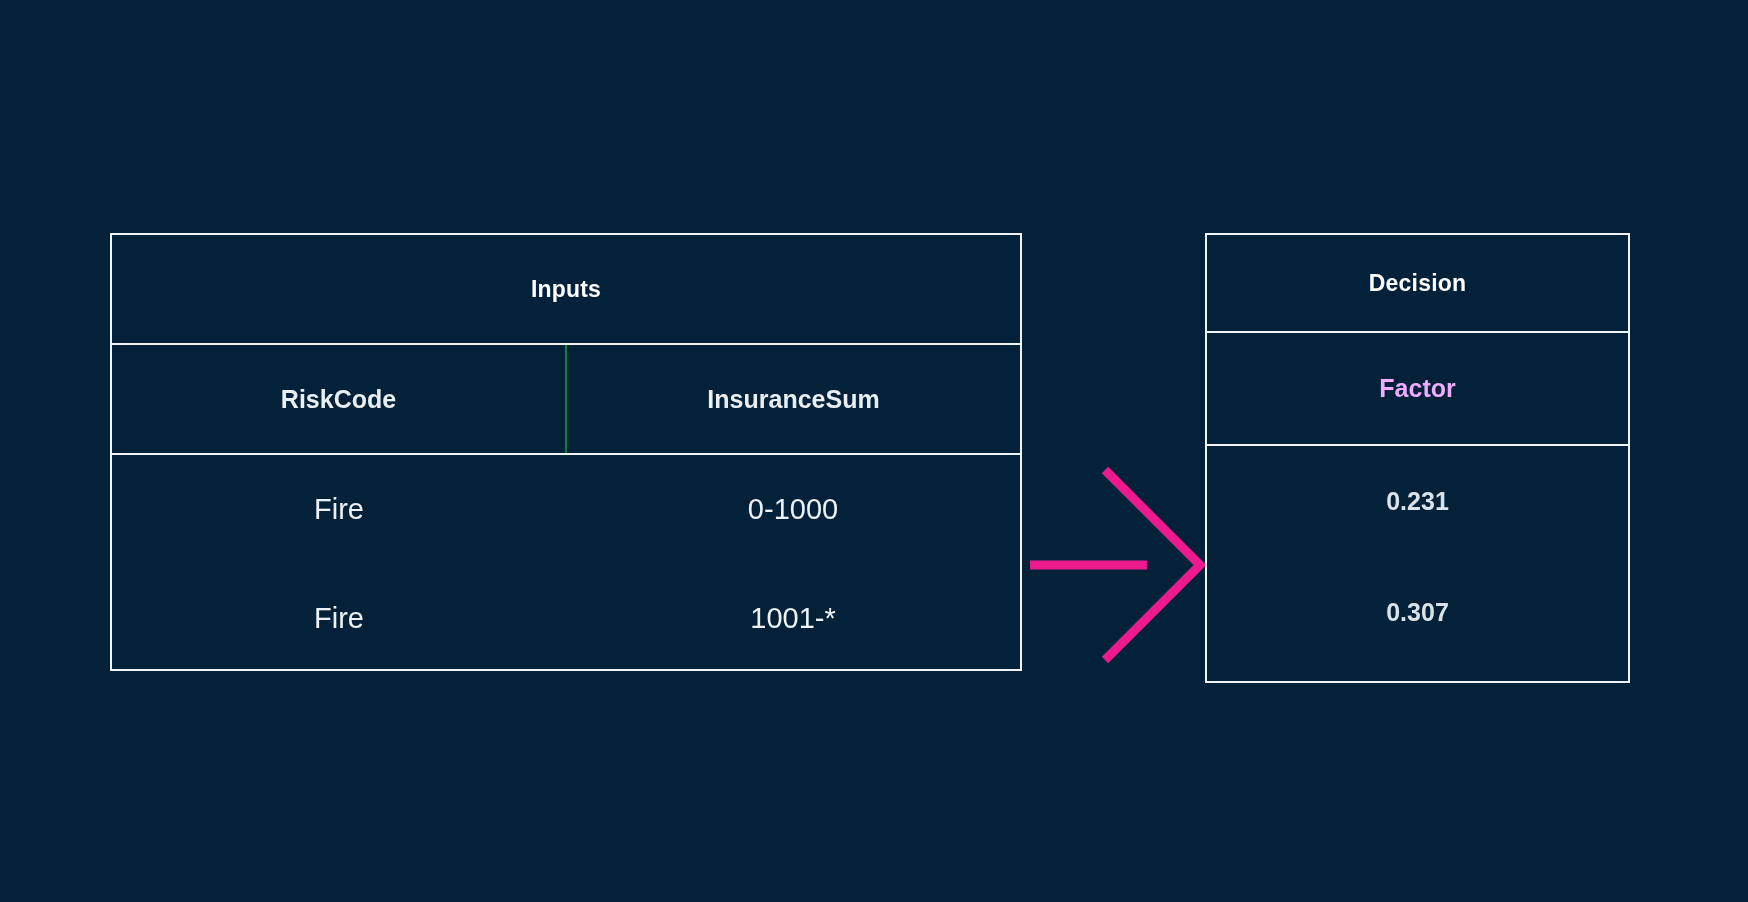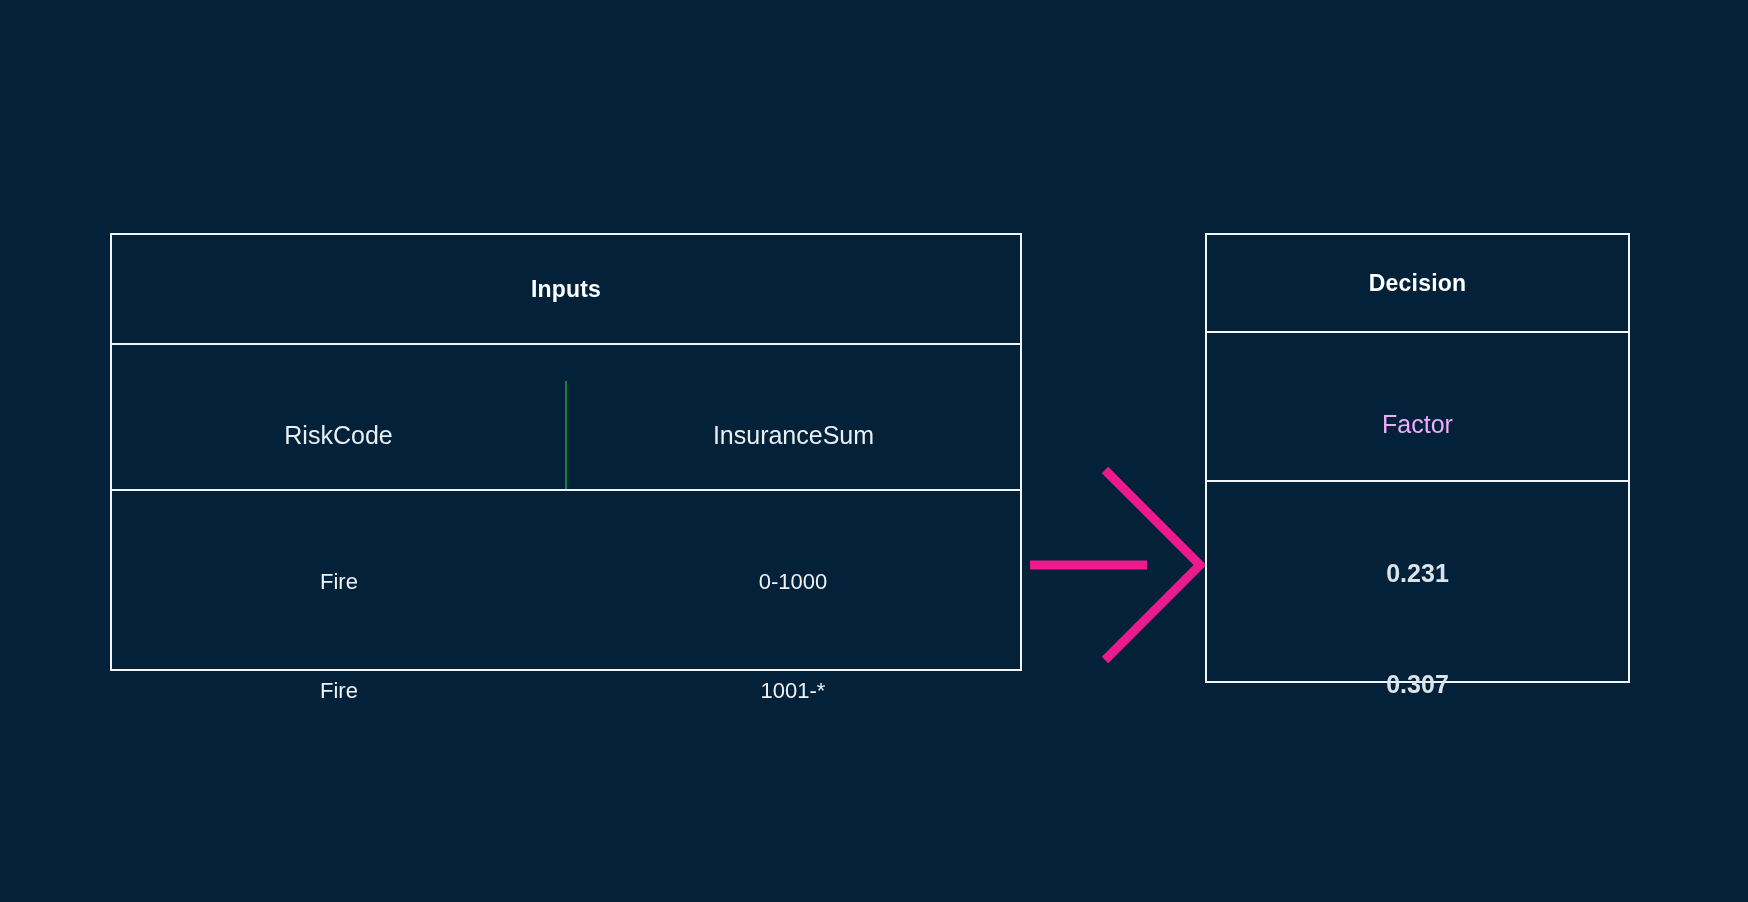--- a/index.html
+++ b/index.html
@@ -24,21 +24,20 @@
     height: 902px;
   }
 
   
   .dtable {
     position: absolute;
     border: 2px solid #f2f5f7;
     display: flex;
     flex-direction: column;
     background: #032239;
-    gap: 36px;
   }
 
   .dtable-title {
     flex: 0 0 auto;
     display: flex;
     align-items: center;
     justify-content: center;
     color: #ffffff;
     font-weight: bold;
     letter-spacing: 0.2px;
@@ -51,21 +50,21 @@
     flex-direction: row;
     border-bottom: 2px solid #f2f5f7;
   }
 
   .dtable-col {
     flex: 1 1 0;
     display: flex;
     align-items: center;
     justify-content: center;
     color: #e9eef2;
-    font-weight: 400;
+    font-weight: 700;
   }
 
   .dtable-col + .dtable-col {
     border-left: 2px solid #15803d;
   }
 
   .dtable-body {
     flex: 1 1 auto;
     display: flex;
     flex-direction: column;
@@ -100,21 +99,21 @@
   #inputs-table .dtable-cols {
     height: 110px;
   }
   #inputs-table .dtable-col {
     font-size: 25px;
   }
   #inputs-table .dtable-row {
     height: 109px;
   }
   #inputs-table .dtable-cell {
-    font-size: 22px;
+    font-size: 29px;
   }
 
   
   #decision-table {
     left: 1205px;
     top: 233px;
     width: 425px;
     height: 450px;
   }
   #decision-table .dtable-title {

